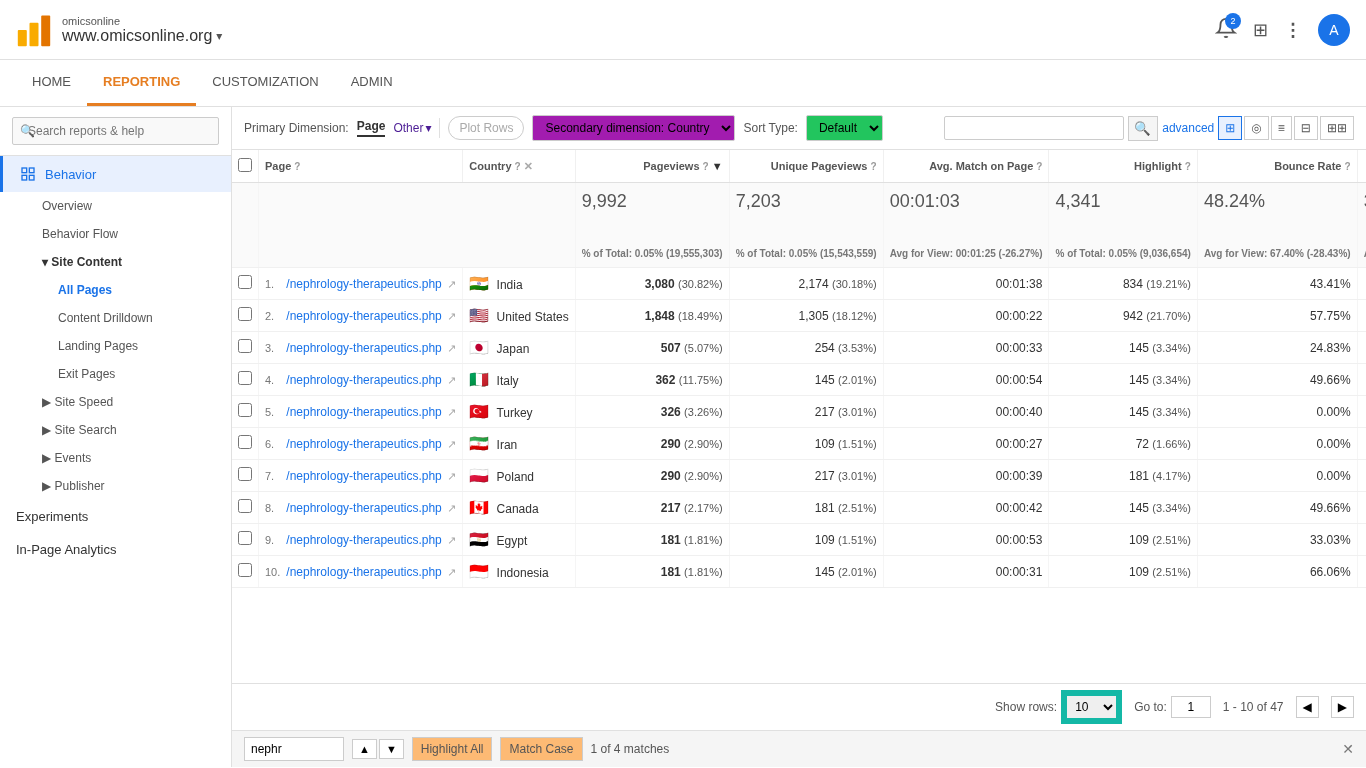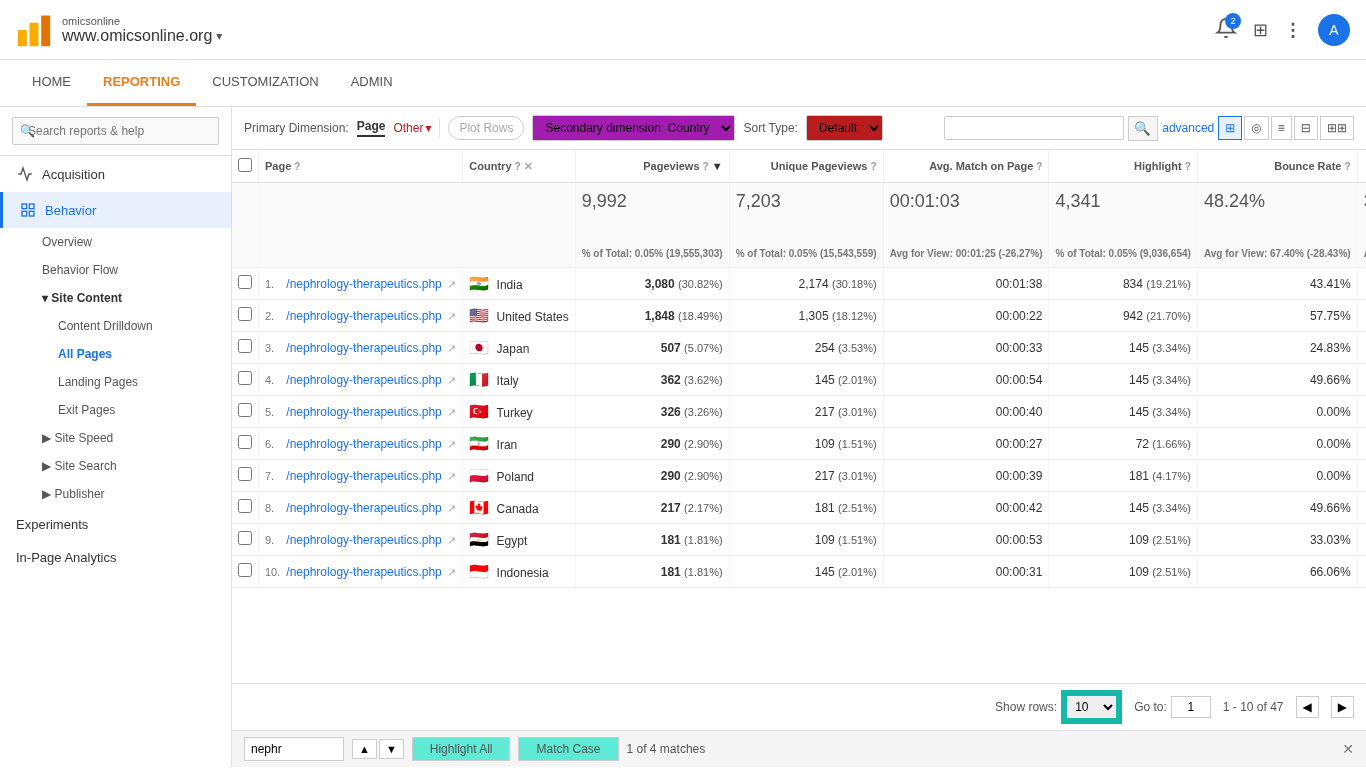--- a/index.html
+++ b/index.html
@@ -46,26 +46,26 @@
     .sub-sub-item.active-sub { color: #1a73e8; font-weight: 700; }
 
     
     .content-area { flex: 1; overflow: hidden; display: flex; flex-direction: column; }
 
     
     .toolbar { display: flex; align-items: center; gap: 8px; padding: 8px 12px; border-bottom: 1px solid #e0e0e0; flex-wrap: wrap; }
     .primary-dim { display: flex; align-items: center; gap: 6px; font-size: 12px; color: #555; }
     .dim-link { color: #1a73e8; cursor: pointer; text-decoration: none; }
     .dim-link.active-dim { color: #333; font-weight: 600; border-bottom: 2px solid #333; padding-bottom: 2px; }
-    .other-btn { color: #b91c1c; cursor: pointer; background: none; border: none; font-size: 12px; display: flex; align-items: flex-start; gap: 2px; }
+    .other-btn { color: #4c1d95; cursor: pointer; background: none; border: none; font-size: 12px; display: flex; align-items: flex-start; gap: 2px; }
     .plot-rows-btn { background: #fff; border: 1px solid #ccc; border-radius: 12px; padding: 4px 10px; font-size: 12px; cursor: pointer; color: #555; }
     .plot-rows-btn:disabled { color: #aaa; cursor: not-allowed; }
     .sec-dim-select { background: #a21caf; border: 1px solid #ccc; border-radius: 2px; padding: 4px 8px; font-size: 12px; cursor: pointer; }
     .sort-type { font-size: 12px; color: #555; }
-    .sort-select { background: #b91c1c; border: 1px solid #ccc; border-radius: 2px; padding: 4px 8px; font-size: 12px; cursor: pointer; }
+    .sort-select { background: #22c55e; border: 1px solid #ccc; border-radius: 2px; padding: 4px 8px; font-size: 12px; cursor: pointer; }
     .toolbar-right { margin-left: auto; display: flex; align-items: center; gap: 4px; }
     .search-box-t { border: 1px solid #ccc; border-radius: 2px; padding: 4px 8px; font-size: 12px; width: 180px; }
     .advanced-link { color: #1a73e8; font-size: 12px; cursor: pointer; }
     .view-icons { display: flex; gap: 2px; }
     .view-btn { background: #fff; border: 1px solid #ccc; padding: 4px 6px; cursor: pointer; font-size: 12px; color: #555; }
     .view-btn.active { background: #e8f0fe; border-color: #1a73e8; color: #1a73e8; }
 
     
     .table-container { flex: 1; overflow: auto; }
     table { width: 100%; border-collapse: collapse; font-size: 12px; }
@@ -93,21 +93,21 @@
     .show-rows { display: flex; align-items: center; gap: 4px; font-size: 12px; color: #555; }
     .goto-box { width: 40px; border: 1px solid #ccc; padding: 3px 4px; font-size: 12px; text-align: center; }
     .pagination-info { font-size: 12px; color: #555; }
     .page-nav-btn { background: #fff; border: 1px solid #ccc; padding: 3px 6px; cursor: pointer; font-size: 12px; }
 
     
     .bottom-bar { display: flex; align-items: center; gap: 8px; padding: 6px 12px; background: #f5f5f5; border-top: 1px solid #e0e0e0; }
     .find-input { border: 1px solid #ccc; padding: 4px 6px; font-size: 12px; width: 100px; }
     .find-nav { display: flex; gap: 2px; }
     .find-btn { background: #fff; border: 1px solid #ccc; padding: 3px 6px; cursor: pointer; font-size: 11px; }
-    .find-action-btn { background: #5eead4; border: 1px solid #ccc; padding: 4px 17px; cursor: pointer; font-size: 12px; color: #555; }
+    .find-action-btn { background: #fdba74; border: 1px solid #ccc; padding: 4px 8px; cursor: pointer; font-size: 12px; color: #555; }
     .find-match-info { font-size: 12px; color: #555; }
     .close-find { margin-left: auto; cursor: pointer; font-size: 14px; color: #777; }
 
     .rows-select { border: 6px solid #14b8a6; padding: 3px 4px; font-size: 12px; }
     .divider { width: 1px; background: #e0e0e0; height: 20px; }
 
     
     ::-webkit-scrollbar { width: 6px; height: 6px; }
     ::-webkit-scrollbar-track { background: #f1f1f1; }
     ::-webkit-scrollbar-thumb { background: #ccc; border-radius: 3px; }
@@ -155,52 +155,45 @@
 
   <div class="sidebar">
     <div class="sidebar-search">
       <div class="search-wrap">
         <span class="search-icon-s">🔍</span>
         <input type="text" value="" placeholder="Search reports &amp; help" style="">
       </div>
     </div>
     <div class="sidebar-menu">
 
-      <div class="menu-item">
-        <span class="icon">
-          <svg width="16" height="16" viewBox="0 0 24 24" fill="none" stroke="#555" stroke-width="2">
-              <polyline points="22 12 18 12 15 21 9 3 6 12 2 12"></polyline>
-            </svg>
-        </span>
-        <span>Acquisition</span>
-      </div>
 
       <div class="menu-item active">
         <span class="icon">
           <svg width="16" height="16" viewBox="0 0 24 24" fill="none" stroke="#1a73e8" stroke-width="2">
               <rect x="3" y="3" width="7" height="7"></rect>
               <rect x="14" y="3" width="7" height="7"></rect>
               <rect x="3" y="14" width="7" height="7"></rect>
               <rect x="14" y="14" width="7" height="7"></rect>
             </svg>
         </span>
         <span>Behavior</span>
       </div>
 
       <div class="sub-menu">
         <div class="sub-item">Overview</div>
         <div class="sub-item">Behavior Flow</div>
 
         <div class="sub-item" style="font-weight:600;color:#333;">▾ Site Content</div>
+        <div class="sub-sub-item active-sub">All Pages</div>
         <div class="sub-sub-item">Content Drilldown</div>
-        <div class="sub-sub-item active-sub">All Pages</div>
         <div class="sub-sub-item">Landing Pages</div>
         <div class="sub-sub-item">Exit Pages</div>
         <div class="sub-item">▶ Site Speed</div>
         <div class="sub-item">▶ Site Search</div>
+        <div class="sub-item">▶ Events</div>
         <div class="sub-item">▶ Publisher</div>
       </div>
       <div class="menu-item">
         <span>Experiments</span>
       </div>
       <div class="menu-item">
         <span>In-Page Analytics</span>
       </div>
     </div>
   </div>
@@ -398,21 +391,21 @@
     <td class="left">
       <span class="row-num">4.</span>
       <a class="page-link">/nephrology-therapeutics.php</a>
       <span class="ext-link">↗</span>
     </td>
     <td class="left">
       <span class="flag">🇮🇹</span>
       <span>Italy</span>
     </td>
     <td class="right">
-      <strong>362</strong> <span class="pct">(3.62%)</span>
+      <strong>362</strong> <span class="pct">(11.75%)</span>
     </td>
     <td class="right">
       145 <span class="pct">(2.01%)</span>
     </td>
     <td class="right">00:00:54</td>
     <td class="right">
       145 <span class="pct">(3.34%)</span>
     </td>
     <td class="right">49.66%</td>
     <td class="right">30.11%</td>

